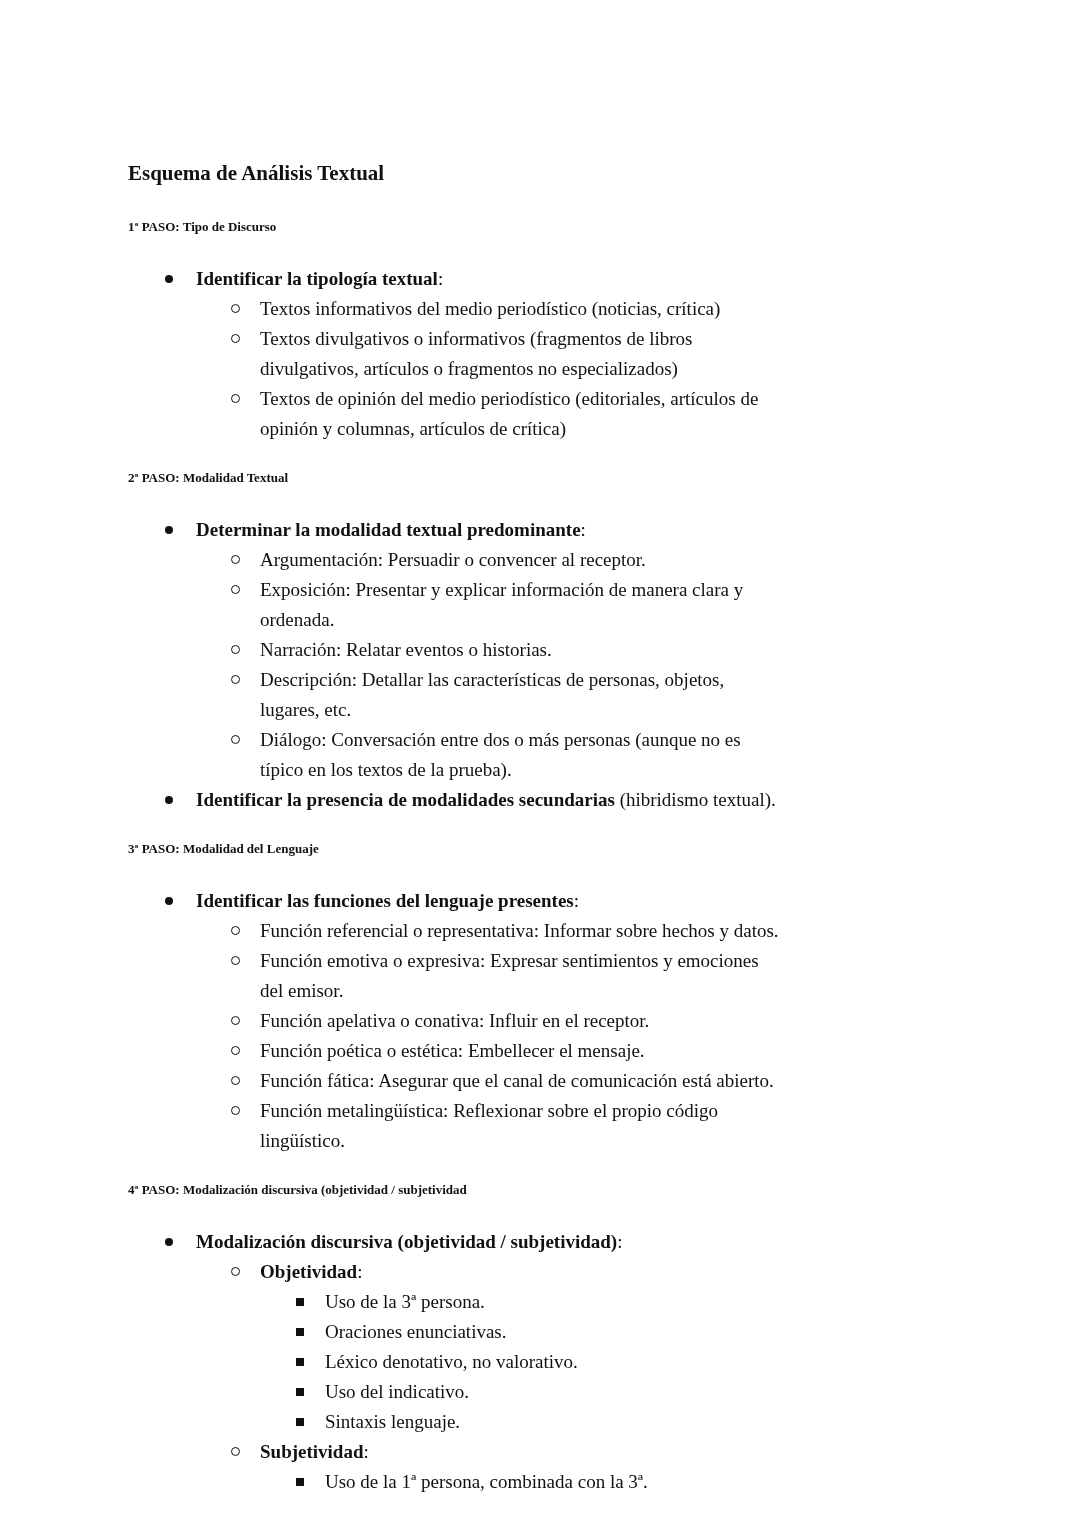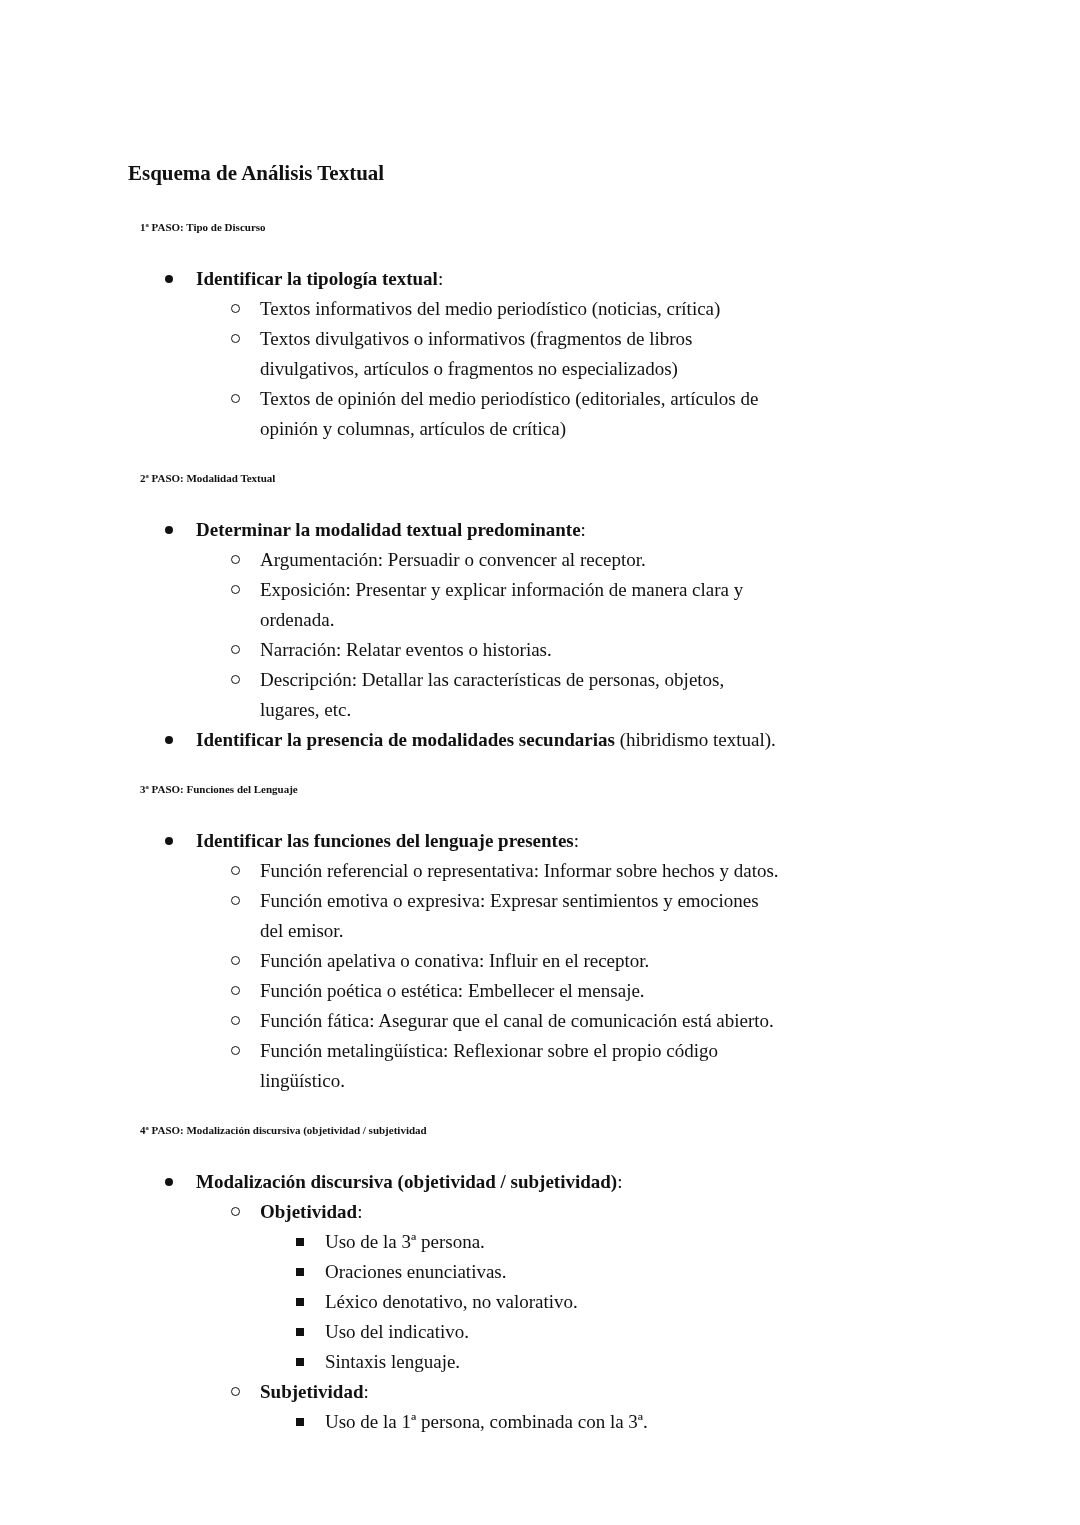--- a/index.html
+++ b/index.html
@@ -16,24 +16,24 @@
     font-family: "Liberation Serif", "DejaVu Serif", serif;
     color: #111111;
   }
   .doc-title {
     font-size: 21px;
     font-weight: bold;
     line-height: 30px;
     margin: 0 0 24px 0;
   }
   .section-heading {
-    font-size: 11px;
+    font-size: 13px;
     font-weight: bold;
     line-height: 30px;
-    margin: 19px 0 22px 12px;
+    margin: 19px 0 22px 0;
   }
   .item {
     position: relative;
     font-size: 19px;
     line-height: 30px;
     margin: 0;
   }
   .lv1 { padding-left: 68px; }
   .lv2 { padding-left: 132px; }
   .lv3 { padding-left: 197px; }
@@ -74,24 +74,25 @@
         <div class="item lv2"><span class="marker"></span><span>Textos divulgativos o informativos (fragmentos de libros divulgativos, artículos o fragmentos no especializados)</span></div>
         <div class="item lv2"><span class="marker"></span><span>Textos de opinión del medio periodístico (editoriales, artículos de opinión y columnas, artículos de crítica)</span></div>
       </section>
       <section class="doc-section">
         <h2 class="section-heading">2ª PASO: Modalidad Textual</h2>
         <div class="item lv1"><span class="marker"></span><span class="b">Determinar la modalidad textual predominante</span><span>:</span></div>
         <div class="item lv2"><span class="marker"></span><span>Argumentación: Persuadir o convencer al receptor.</span></div>
         <div class="item lv2"><span class="marker"></span><span>Exposición: Presentar y explicar información de manera clara y ordenada.</span></div>
         <div class="item lv2"><span class="marker"></span><span>Narración: Relatar eventos o historias.</span></div>
         <div class="item lv2"><span class="marker"></span><span>Descripción: Detallar las características de personas, objetos, lugares, etc.</span></div>
+        <div class="item lv2"><span class="marker"></span><span>Diálogo: Conversación entre dos o más personas (aunque no es típico en los textos de la prueba).</span></div>
         <div class="item lv1"><span class="marker"></span><span class="b">Identificar la presencia de modalidades secundarias</span><span> (hibridismo textual).</span></div>
       </section>
       <section class="doc-section">
-        <h2 class="section-heading">3ª PASO: Funciones del Lenguaje</h2>
+        <h2 class="section-heading">3ª PASO: Modalidad del Lenguaje</h2>
         <div class="item lv1"><span class="marker"></span><span class="b">Identificar las funciones del lenguaje presentes</span><span>:</span></div>
         <div class="item lv2"><span class="marker"></span><span>Función referencial o representativa: Informar sobre hechos y datos.</span></div>
         <div class="item lv2"><span class="marker"></span><span>Función emotiva o expresiva: Expresar sentimientos y emociones del emisor.</span></div>
         <div class="item lv2"><span class="marker"></span><span>Función apelativa o conativa: Influir en el receptor.</span></div>
         <div class="item lv2"><span class="marker"></span><span>Función poética o estética: Embellecer el mensaje.</span></div>
         <div class="item lv2"><span class="marker"></span><span>Función fática: Asegurar que el canal de comunicación está abierto.</span></div>
         <div class="item lv2"><span class="marker"></span><span>Función metalingüística: Reflexionar sobre el propio código lingüístico.</span></div>
       </section>
       <section class="doc-section">
         <h2 class="section-heading">4ª PASO: Modalización discursiva (objetividad / subjetividad</h2>

